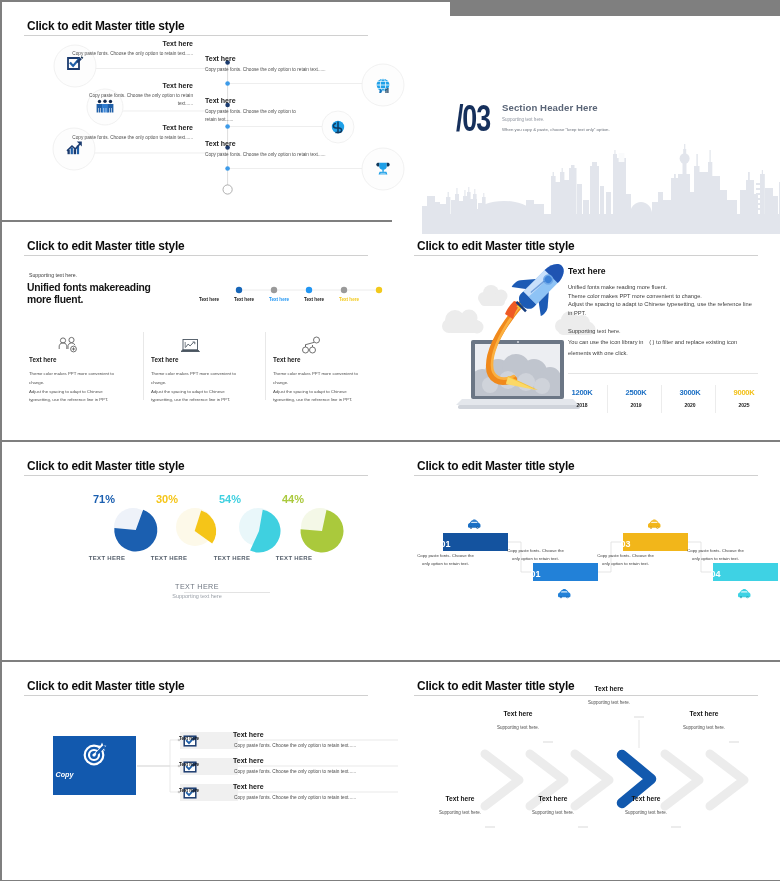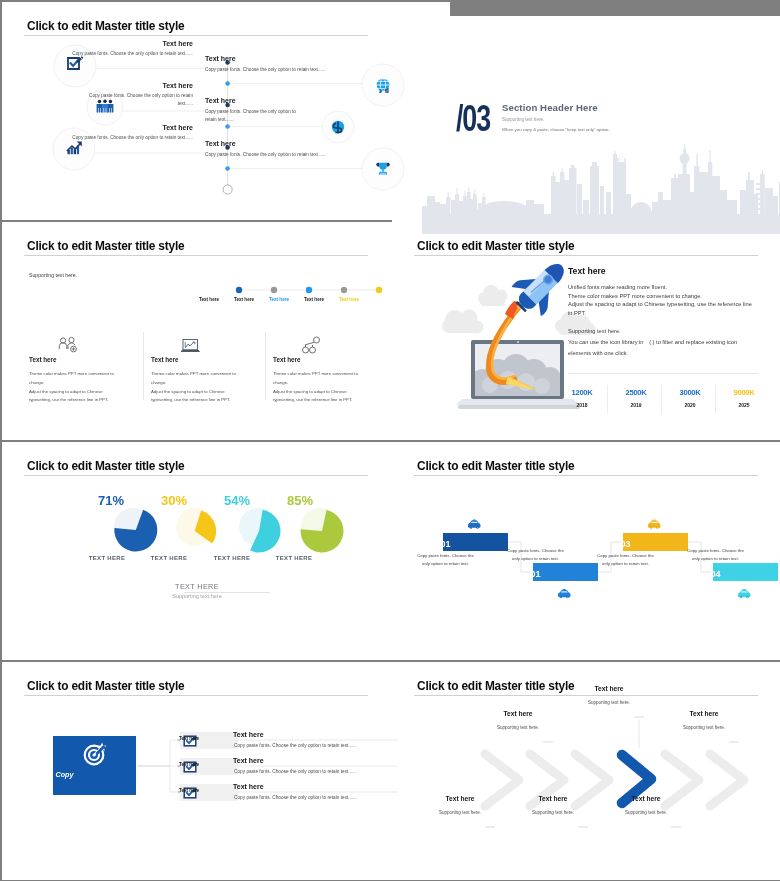--- a/index.html
+++ b/index.html
@@ -27,21 +27,21 @@
   .s3-ch{position:absolute;top:133.5px;font-size:6.3px;font-weight:bold;color:#1a1a1a;z-index:2;}
   .s3-cb{position:absolute;top:148px;width:120px;font-size:4.3px;color:#4d4d4d;line-height:2.05;white-space:pre;z-index:2;}
   .s4-h{position:absolute;left:176px;top:44px;font-size:8.6px;font-weight:bold;color:#141414;z-index:2;}
   .s4-p{position:absolute;left:176px;font-size:5.68px;color:#3d3d3d;line-height:1.53;white-space:pre;z-index:2;}
   .s4-p2{position:absolute;left:176px;font-size:5.68px;color:#3d3d3d;line-height:1.95;white-space:pre;z-index:2;}
   .s4-rule{position:absolute;left:176px;top:151px;width:190px;height:1px;background:#e4e4e4;z-index:2;}
   .s4-stat{position:absolute;top:166px;width:42px;text-align:center;z-index:2;}
   .s4-v{font-size:7.6px;font-weight:bold;letter-spacing:-0.3px;}
   .s4-y{font-size:5px;font-weight:bold;color:#1a1a1a;margin-top:4.5px;}
   .s4-sep{position:absolute;top:163px;width:1px;height:28px;background:#ececec;z-index:2;}
-  .s5-p{position:absolute;top:51px;width:40px;text-align:right;font-size:13px;font-weight:bold;z-index:2;}
+  .s5-p{position:absolute;top:51px;width:40px;text-align:center;font-size:11px;font-weight:bold;z-index:2;}
   .s5-l{position:absolute;top:113px;width:50px;text-align:center;font-size:6px;font-weight:bold;color:#555f6b;letter-spacing:0.3px;z-index:2;}
   .s5-ft{position:absolute;left:145px;top:140px;width:100px;text-align:center;font-size:7.2px;color:#6e7681;letter-spacing:0.4px;z-index:2;}
   .s5-fs{position:absolute;left:145px;top:151px;width:100px;text-align:center;font-size:5.5px;color:#9aa0a8;z-index:2;}
   .s6-n{position:absolute;width:65px;height:18px;line-height:18px;text-align:center;font-size:9px;font-weight:bold;color:#fff;z-index:3;}
   .s6-b{position:absolute;width:79px;text-align:center;font-size:4.3px;color:#3d3d3d;line-height:1.95;white-space:pre;z-index:2;}
   .s7-boxlabel{position:absolute;left:21px;top:108px;width:83px;text-align:center;font-size:7.2px;font-style:italic;font-weight:bold;color:#fff;z-index:3;}
   .s7-tag{position:absolute;left:168px;width:38px;text-align:center;font-size:4.6px;font-weight:bold;color:#1a1a1a;z-index:3;}
   .s7-h{position:absolute;left:231px;font-size:7px;font-weight:bold;color:#141414;z-index:2;}
   .s7-b{position:absolute;left:232px;font-size:4.75px;color:#4d4d4d;z-index:2;}
   .s8-t{position:absolute;width:80px;text-align:center;font-size:6.6px;font-weight:bold;color:#141414;z-index:2;}
@@ -230,20 +230,24 @@
   <div class="s2-s1">Supporting text here.</div>
   <div class="s2-s2">When you copy &amp; paste, choose "keep text only" option.</div>
 </div>
 
 <div class="slide" style="left:2px;top:222px">
   <div class="wm"></div>
   <div class="sl-title">Click to edit Master title style</div>
   <div class="rule"></div>
 
   <div class="s3-sup">Supporting text here.</div>
+  <div class="s3-hl">
+    <div>Unified fonts makereading</div>
+    <div>more fluent.</div>
+  </div>
 
   <svg class="layer" width="388" height="218" viewBox="0 0 388 218">
     <line x1="207" y1="68" x2="348" y2="68" stroke="#ececec" stroke-width="1"></line>
     <circle cx="207" cy="68" r="3.2" fill="#1766b8"></circle>
     <circle cx="242" cy="68" r="3.2" fill="#9a9a9a"></circle>
     <circle cx="277" cy="68" r="3.2" fill="#2196f3"></circle>
     <circle cx="312" cy="68" r="3.2" fill="#9a9a9a"></circle>
     <circle cx="347" cy="68" r="3.2" fill="#f2c91c"></circle>
 
     <g fill="none" stroke="#616161" stroke-width="0.9">
@@ -436,21 +440,21 @@
     <g>
       <circle cx="288" cy="85" r="19" fill="#f4f8e7"></circle>
       <path d="M290.00 89.00 L294.47 67.97 A21.5 21.5 0 1 1 268.58 87.20 Z" fill="#aac93c"></path>
     </g>
     <line x1="152" y1="150.5" x2="238" y2="150.5" stroke="#dcdcdc" stroke-width="0.8"></line>
   </svg>
 
   <div class="s5-p" style="left:82px;color:#1b5fb0">71%</div>
   <div class="s5-p" style="left:145px;color:#f5c518">30%</div>
   <div class="s5-p" style="left:208px;color:#3fd0e0">54%</div>
-  <div class="s5-p" style="left:271px;color:#aac93c">85%</div>
+  <div class="s5-p" style="left:271px;color:#aac93c">44%</div>
 
   <div class="s5-l" style="left:80px">TEXT HERE</div>
   <div class="s5-l" style="left:142px">TEXT HERE</div>
   <div class="s5-l" style="left:205px">TEXT HERE</div>
   <div class="s5-l" style="left:267px">TEXT HERE</div>
 
   <div class="s5-ft">TEXT HERE</div>
   <div class="s5-fs">Supporting text here</div>
 
   <div class="pg">20</div>

